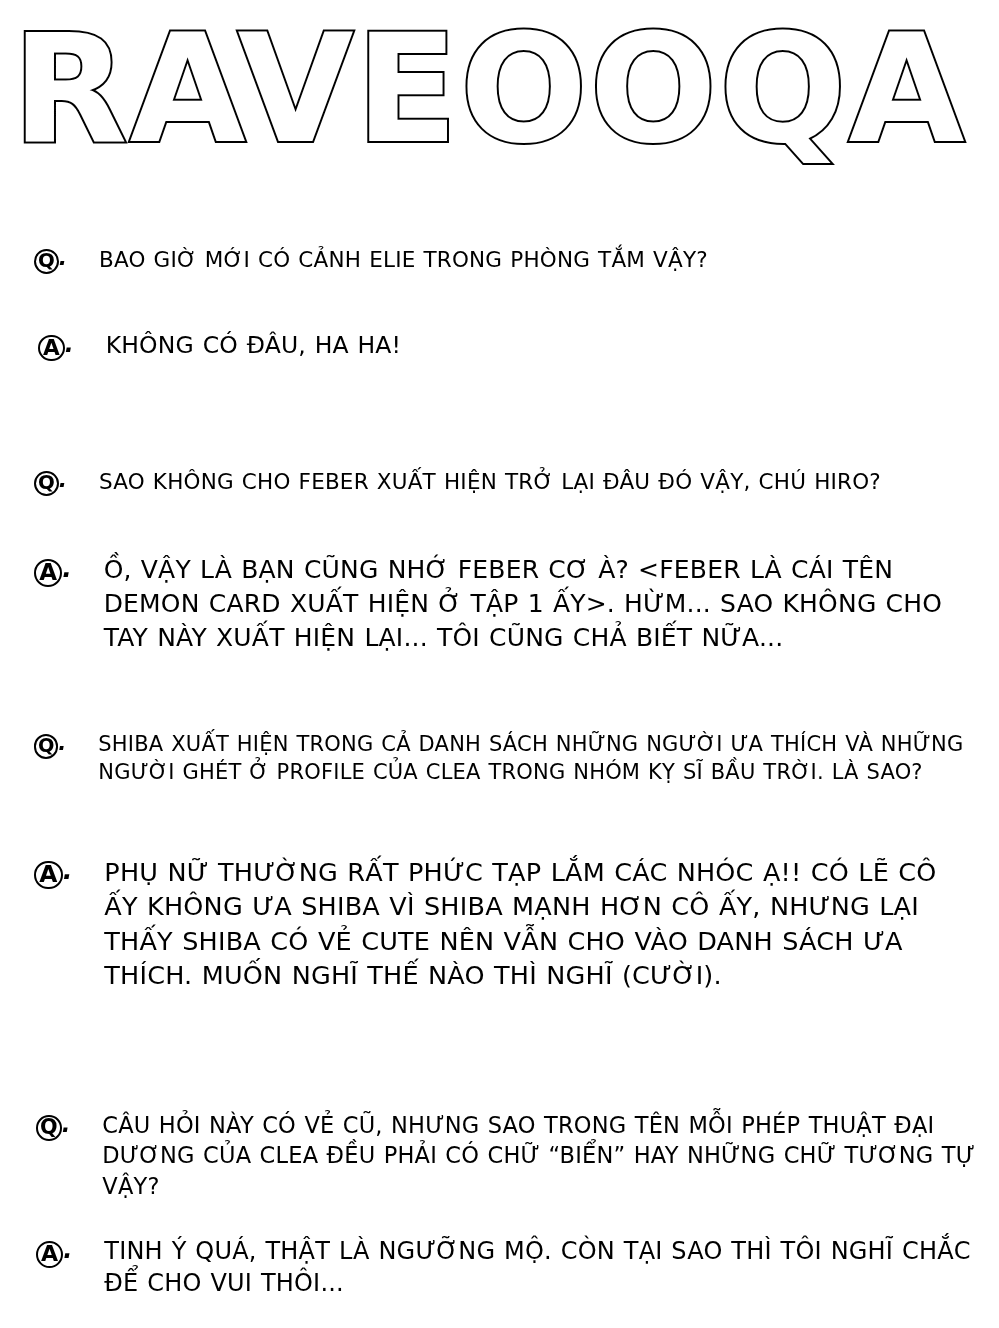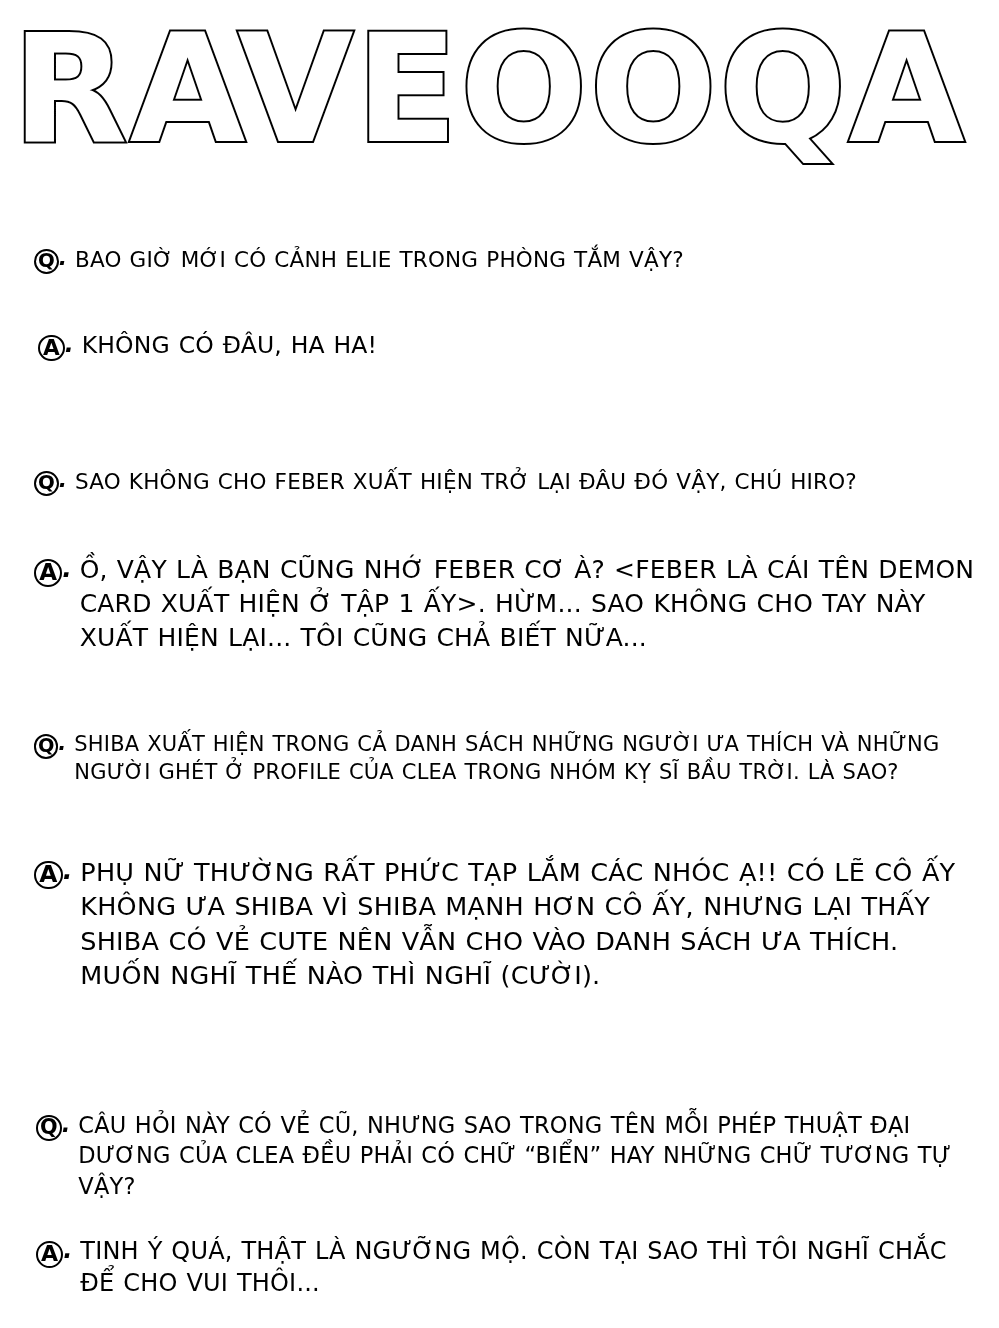--- a/index.html
+++ b/index.html
@@ -80,20 +80,21 @@
     font-weight: bold;
     font-size: 1.0em;
   }
 
   .qa-text {
     flex: 1 1 auto;
     line-height: 1.35;
     letter-spacing: 0.2px;
     word-spacing: 1px;
     text-transform: uppercase;
+    margin-left: 24px;
   }
 
   
   .e1 { position: absolute; left: 34px;  top: 40px;  width: 930px; font-size: 21.5px; }
   .e2 { position: absolute; left: 38px;  top: 125px; width: 930px; font-size: 23.5px; }
   .e3 { position: absolute; left: 34px;  top: 262px; width: 940px; font-size: 21.5px; }
   .e4 { position: absolute; left: 34px;  top: 348px; width: 945px; font-size: 25px; }
   .e5 { position: absolute; left: 34px;  top: 525px; width: 948px; font-size: 21px; }
   .e6 { position: absolute; left: 34px;  top: 650px; width: 945px; font-size: 25.5px; }
   .e7 { position: absolute; left: 36px;  top: 905px; width: 948px; font-size: 22.5px; }

